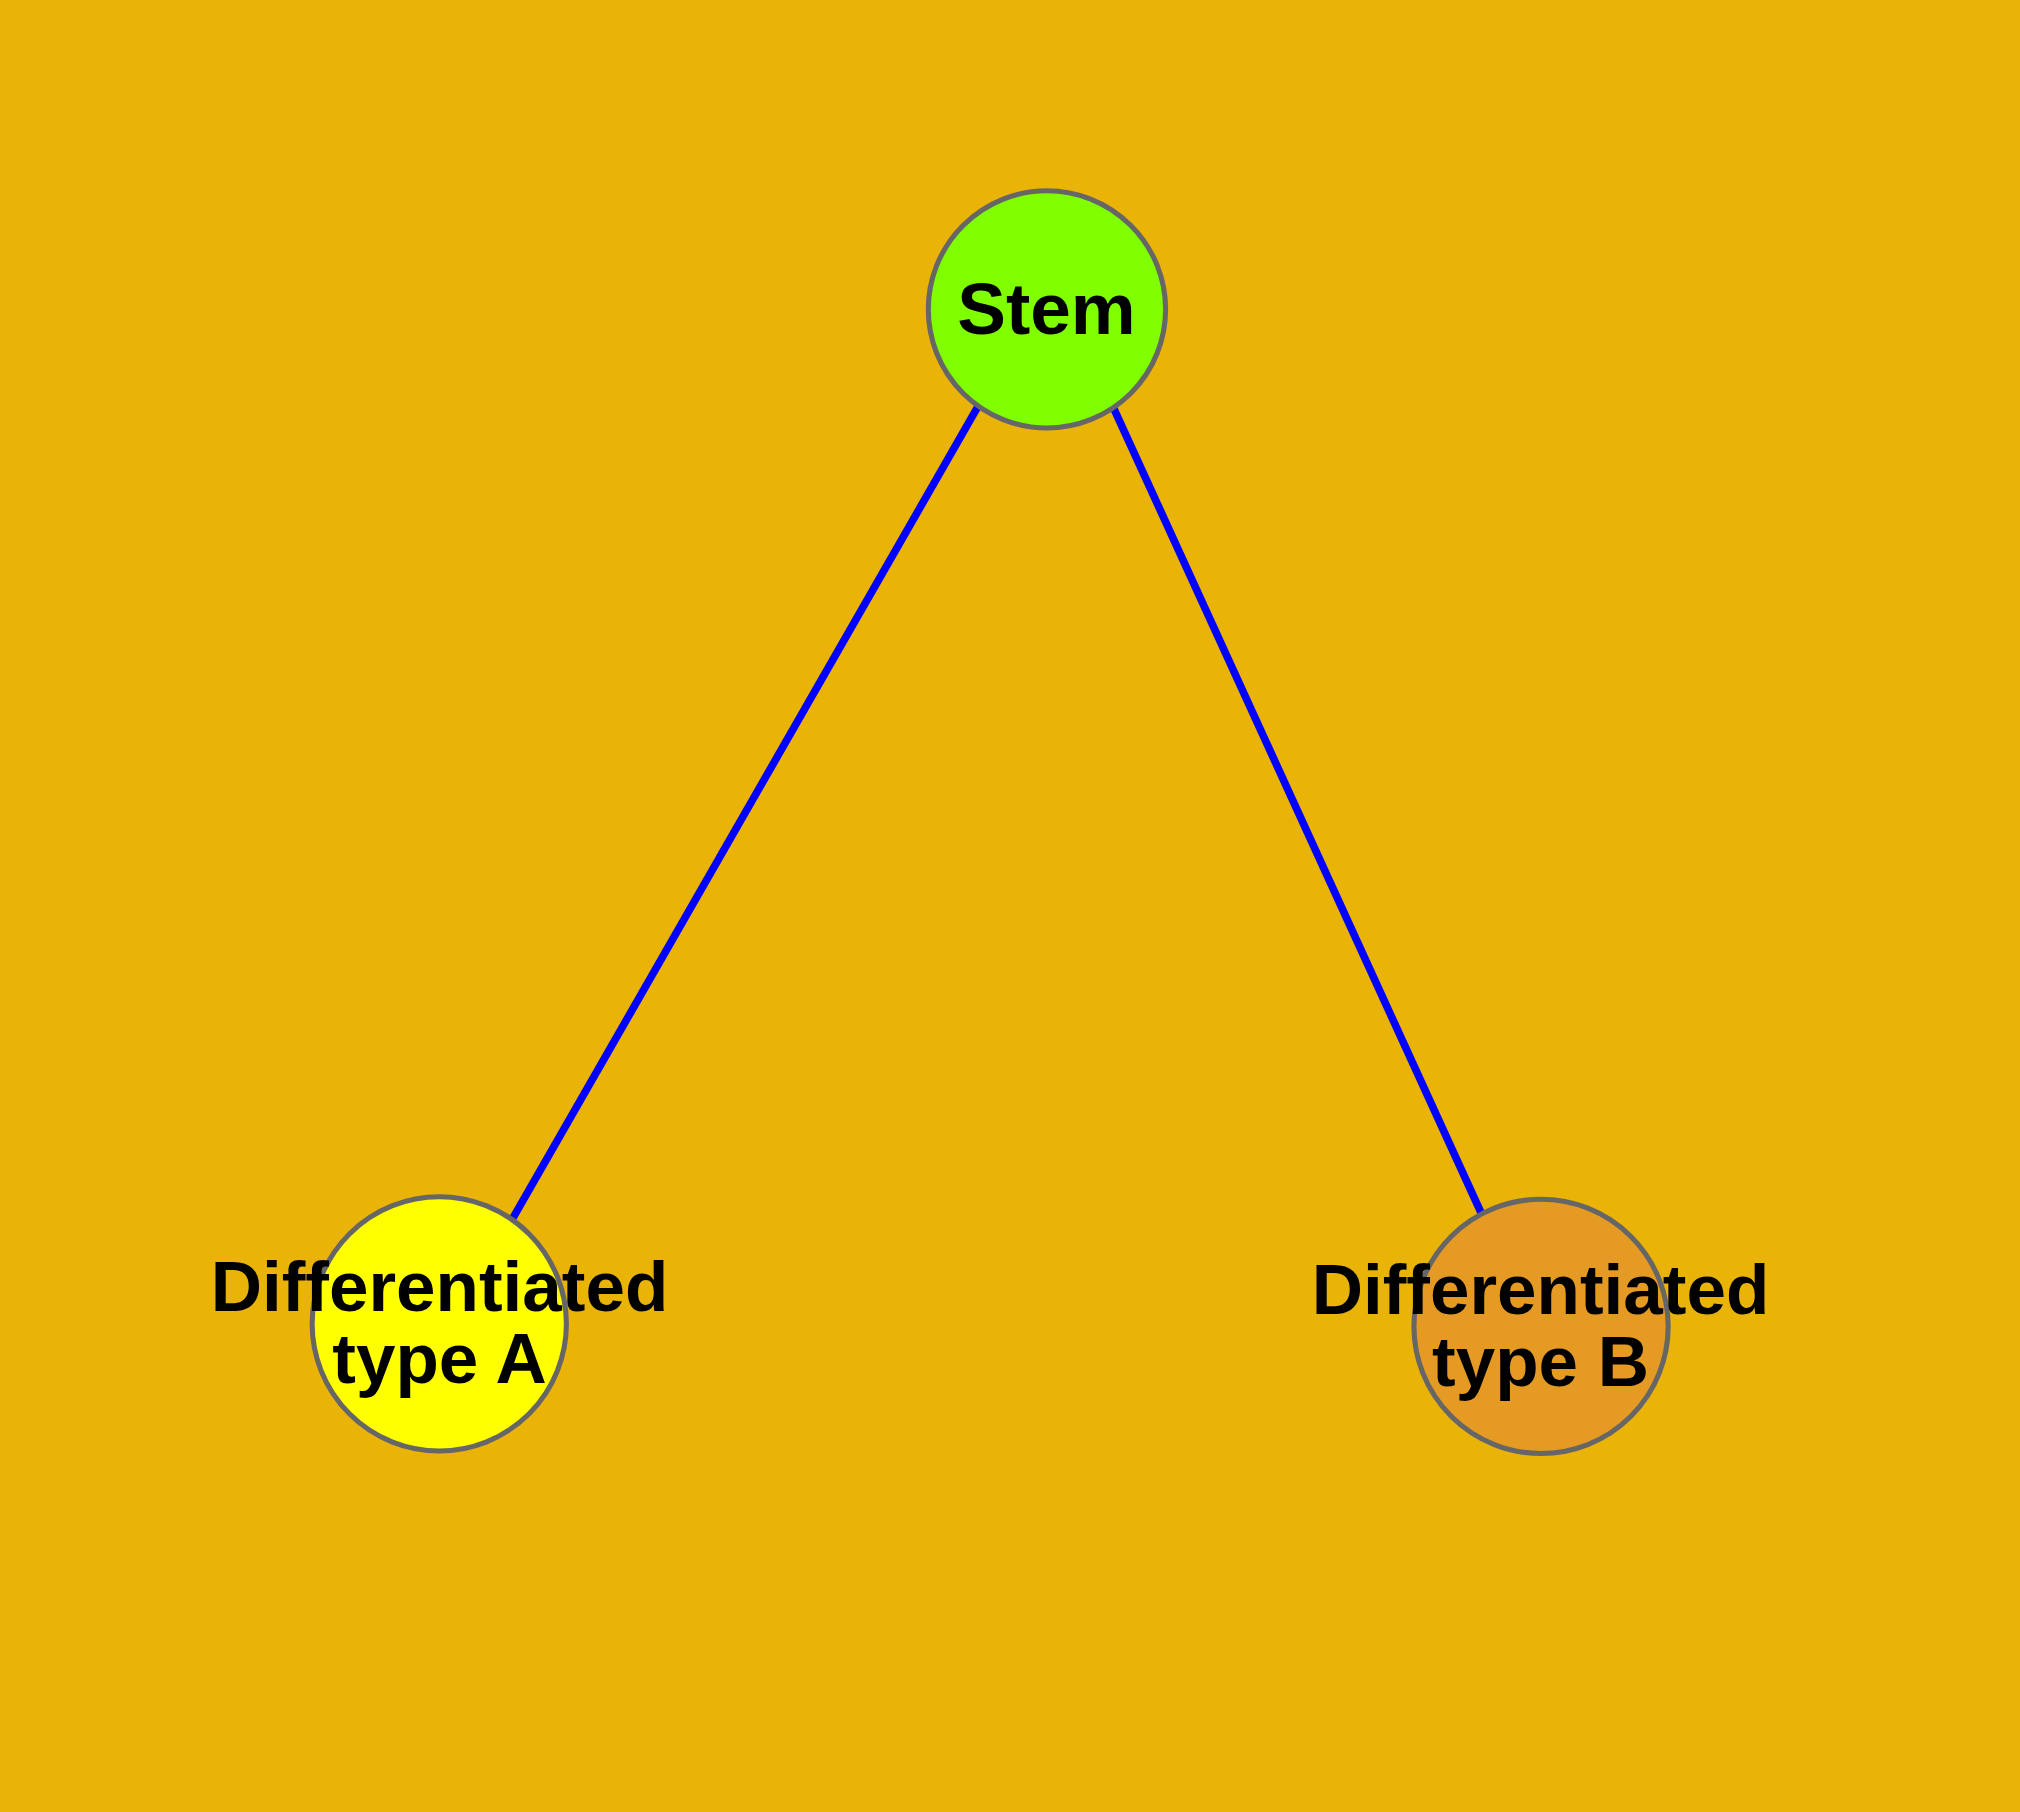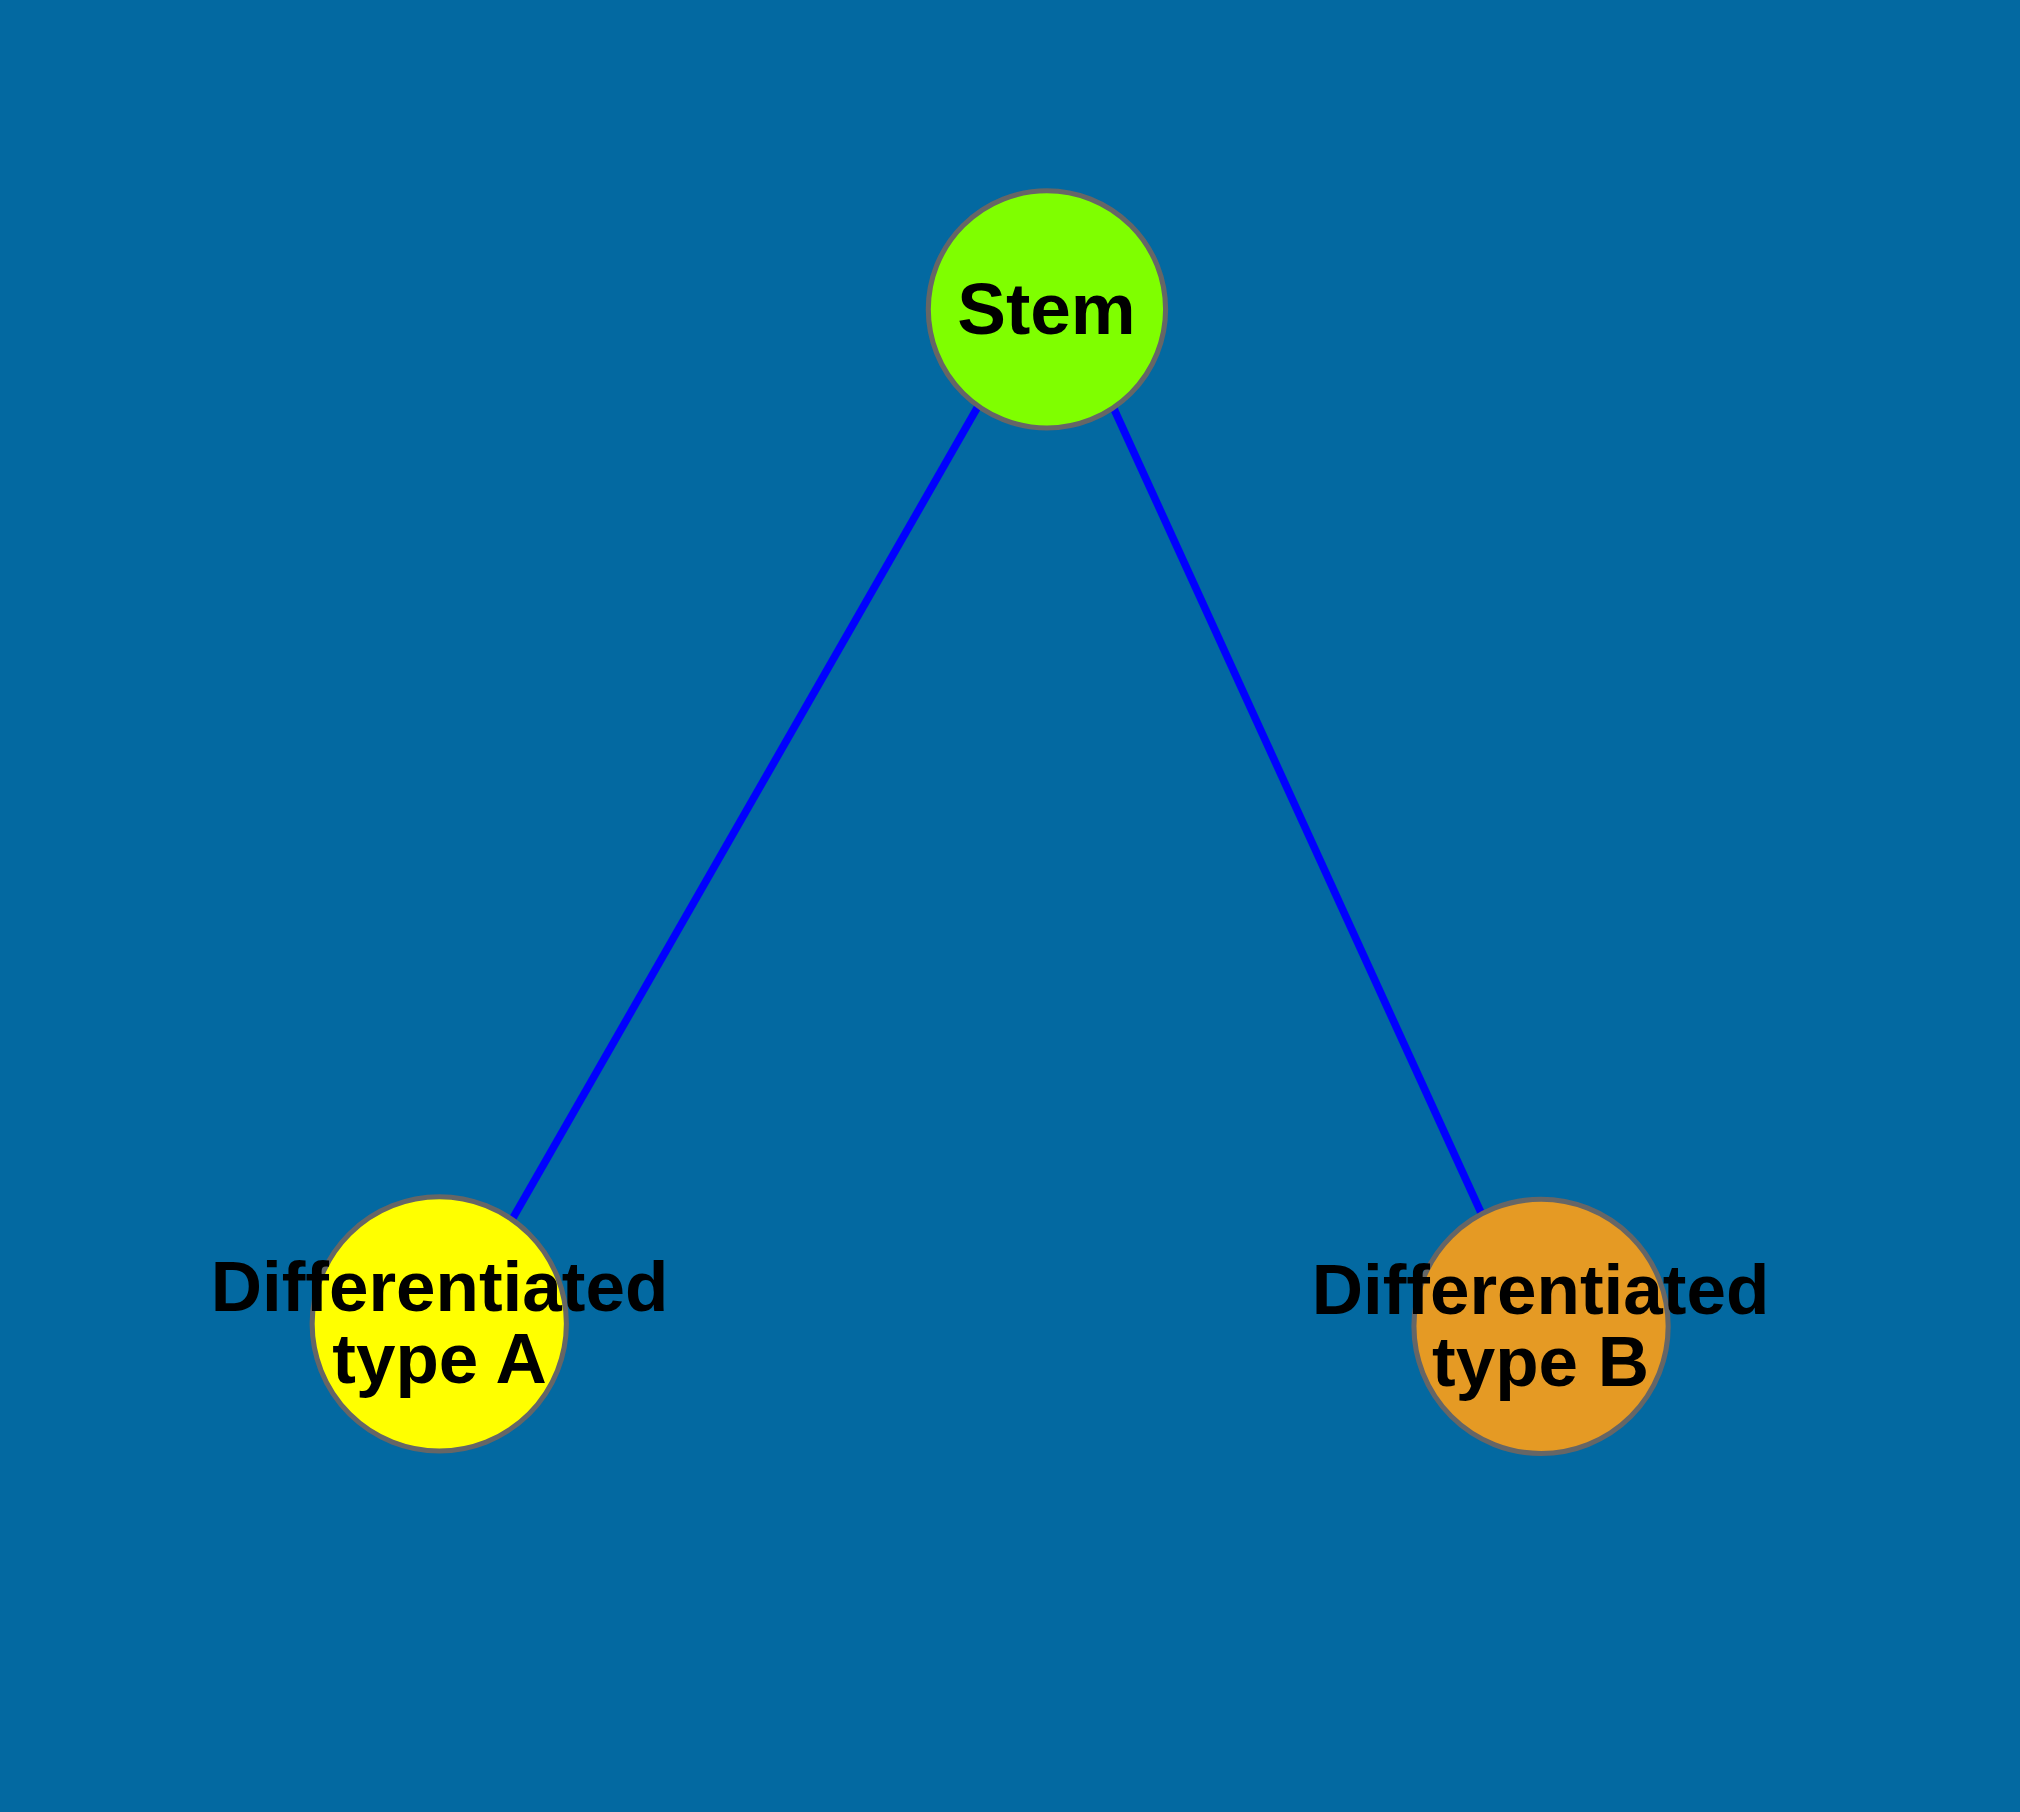--- a/index.html
+++ b/index.html
@@ -43,21 +43,21 @@
     width: 2021px;
   }
   .label-leaf {
     font-size: 71px;
     width: 1017px;
   }
 </style>
 </head>
 <body>
 
-<div id="stage" style="width: 2021px; height: 1812px; background: #0369a1;">
+<div id="stage" style="width: 2021px; height: 1812px; background: #eab308;">
 
   <svg id="graph-svg" viewBox="0 0 2384 2138">
 
     <g>
       <line class="edge" x1="1154" y1="479" x2="605" y2="1437" stroke="#0000ff" stroke-width="9" stroke-linecap="butt"></line>
       <line class="edge" x1="1313" y1="480" x2="1750" y2="1437" stroke="#0000ff" stroke-width="9" stroke-linecap="butt"></line>
     </g>
 
     <g>
       <circle class="node" cx="1235" cy="365" r="140" fill="#7fff00" stroke="#666666" stroke-width="6"></circle>

